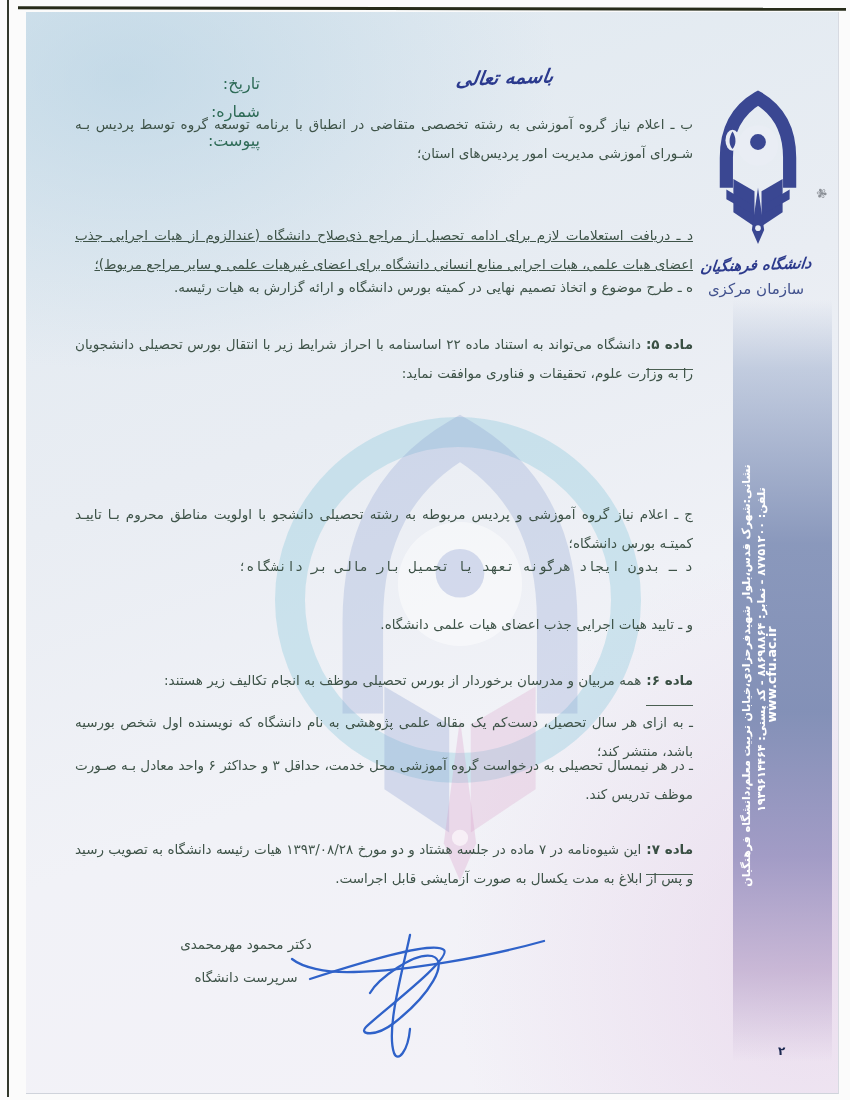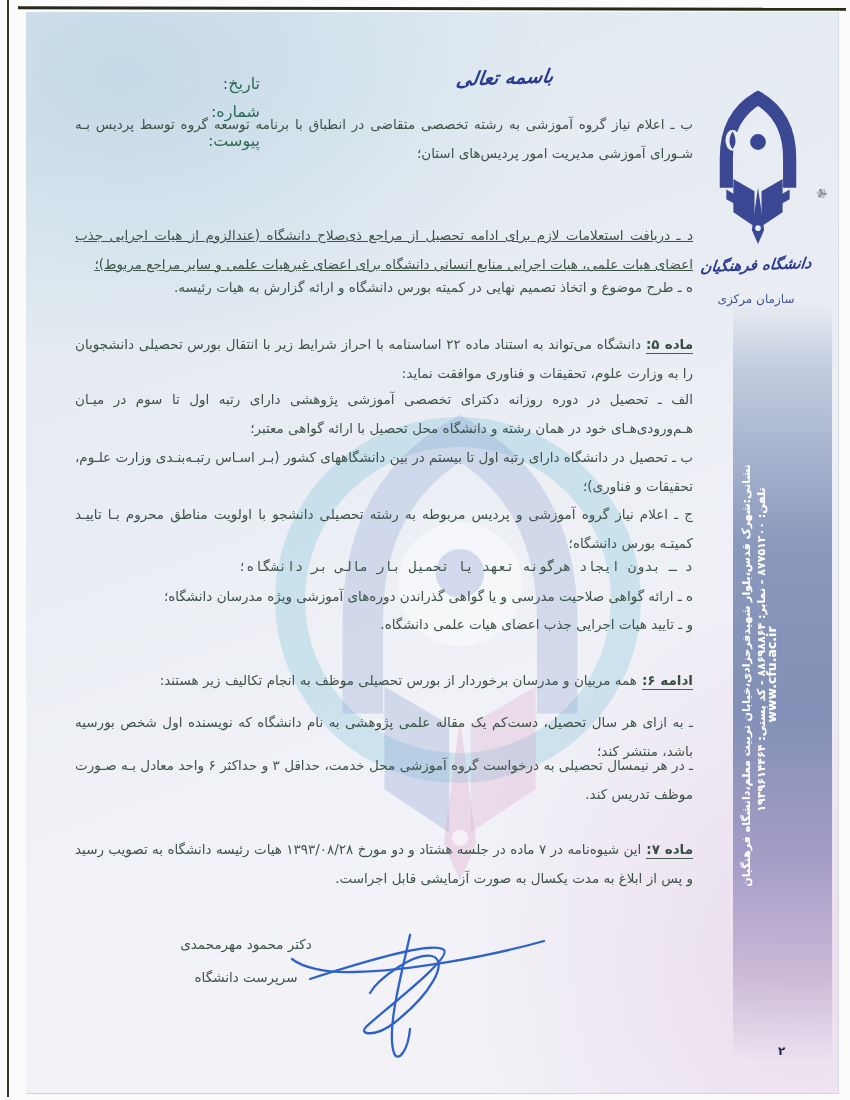--- a/index.html
+++ b/index.html
@@ -40,41 +40,41 @@
   
   #watermark{position:absolute;left:184px;top:348px;pointer-events:none;}
   
   #logo-emblem{position:absolute;left:688px;top:72px;}
   .logo-title{
     position:absolute;left:656px;top:244px;width:148px;text-align:center;
     font-size:15px;font-weight:bold;font-style:italic;color:#2c3a8c;
     transform:skewX(-8deg) rotate(-2deg);direction:rtl;
   }
   .logo-subtitle{
-    position:absolute;left:656px;top:280px;width:148px;text-align:center;
-    font-size:12px;color:#41518d;letter-spacing:1px;direction:rtl;
+    position:absolute;left:656px;top:268px;width:148px;text-align:center;
+    font-size:15px;color:#41518d;letter-spacing:1px;direction:rtl;
   }
   .decor-flower{position:absolute;left:790px;top:174px;font-size:13px;color:#8b9097;transform:rotate(38deg);}
   
   .bismillah{
     position:absolute;left:399px;top:54px;width:160px;text-align:center;
     font-size:19px;font-weight:bold;font-style:italic;color:#2b3a8e;
     transform:skewX(-10deg) rotate(-2deg);direction:rtl;
   }
   
   .hlabel{position:absolute;direction:rtl;font-size:16px;color:#2e6b57;}
   
   .para{
     position:absolute;left:49px;width:618px;margin:0;
     direction:rtl;text-align:justify;
     font-size:13.5px;line-height:29px;color:#3e5348;
   }
   .mlabel{
     font-weight:bold;color:#394f43;
-    border-bottom:1.3px solid #4a5f52;padding-bottom:1px;margin-left:5px;
+    border-bottom:1.3px solid #4a5f52;padding-bottom:17px;margin-left:5px;
   }
   
   .sig-block{position:absolute;left:140px;top:916px;width:160px;direction:rtl;text-align:center;
     font-size:13.5px;line-height:33px;color:#3e5348;}
   #sig-strokes{position:absolute;left:256px;top:905px;}
   .page-num{position:absolute;left:752px;top:1032px;font-size:12px;font-weight:bold;color:#1b2850;}
 </style>
 </head>
 <body>
 
@@ -121,29 +121,26 @@
   <div class="hlabel" style="left:180px;top:90px;width:54px;">شماره:</div>
   <div class="hlabel" style="left:178px;top:119px;width:56px;">پیوست:</div>
 
   <p class="para" style="top:98px;">ب ـ اعلام نیاز گروه آموزشی به رشته تخصصی متقاضی در انطباق با برنامه توسعه گروه توسط پردیس بـه شـورای آموزشی مدیریت امور پردیس‌های استان؛</p>
   <p class="para" style="top:209px;text-decoration:underline;">د ـ دریافت استعلامات لازم برای ادامه تحصیل از مراجع ذی‌صلاح دانشگاه (عندالزوم از هیات اجرایی جذب اعضای هیات علمی، هیات اجرایی منابع انسانی دانشگاه برای اعضای غیرهیات علمی و سایر مراجع مربوط)؛</p>
   <p class="para" style="top:261px;">ه ـ طرح موضوع و اتخاذ تصمیم نهایی در کمیته بورس دانشگاه و ارائه گزارش به هیات رئیسه.</p>
 
   <p class="para" style="top:318px;">
     <span class="mlabel">ماده ۵:</span><span>دانشگاه می‌تواند به استناد ماده ۲۲ اساسنامه با احراز شرایط زیر با انتقال بورس تحصیلی دانشجویان را به وزارت علوم، تحقیقات و فناوری موافقت نماید:</span>
   </p>
-  <p class="para" style="top:373px;">الف ـ تحصیل در دوره روزانه دکترای تخصصی آموزشی پژوهشی دارای رتبه اول تا سوم در میـان هـم‌ورودی‌هـای خود در همان رشته و دانشگاه محل تحصیل با ارائه گواهی معتبر؛</p>
-  <p class="para" style="top:431px;">ب ـ تحصیل در دانشگاه دارای رتبه اول تا بیستم در بین دانشگاههای کشور (بـر اسـاس رتبـه‌بنـدی وزارت علـوم، تحقیقات و فناوری)؛</p>
   <p class="para" style="top:488px;">ج ـ اعلام نیاز گروه آموزشی و پردیس مربوطه به رشته تحصیلی دانشجو با اولویت مناطق محروم بـا تاییـد کمیتـه بورس دانشگاه؛</p>
   <p class="para" style="top:541px;font-family:Liberation Mono, monospace;">د ـ بدون ایجاد هرگونه تعهد یا تحمیل بار مالی بر دانشگاه؛</p>
-  <p class="para" style="top:570px;">ه ـ ارائه گواهی صلاحیت مدرسی و یا گواهی گذراندن دوره‌های آموزشی ویژه مدرسان دانشگاه؛</p>
   <p class="para" style="top:598px;">و ـ تایید هیات اجرایی جذب اعضای هیات علمی دانشگاه.</p>
 
   <p class="para" style="top:654px;">
-    <span class="mlabel">ادامه ۶:</span><span>همه مربیان و مدرسان برخوردار از بورس تحصیلی موظف به انجام تکالیف زیر هستند:</span>
+    <span class="mlabel">ماده ۶:</span><span>همه مربیان و مدرسان برخوردار از بورس تحصیلی موظف به انجام تکالیف زیر هستند:</span>
   </p>
   <p class="para" style="top:684px;margin-top:12px;">ـ به ازای هر سال تحصیل، دست‌کم یک مقاله علمی پژوهشی به نام دانشگاه که نویسنده اول شخص بورسیه باشد، منتشر کند؛</p>
   <p class="para" style="top:739px;">ـ در هر نیمسال تحصیلی به درخواست گروه آموزشی محل خدمت، حداقل ۳ و حداکثر ۶ واحد معادل بـه صـورت موظف تدریس کند.</p>
 
   <p class="para" style="top:823px;">
     <span class="mlabel">ماده ۷:</span><span>این شیوه‌نامه در ۷ ماده در جلسه هشتاد و دو مورخ ۱۳۹۳/۰۸/۲۸ هیات رئیسه دانشگاه به تصویب رسید و پس از ابلاغ به مدت یکسال به صورت آزمایشی قابل اجراست.</span>
   </p>
 
   <div class="sig-block">
     <div>دکتر محمود مهرمحمدی</div>

